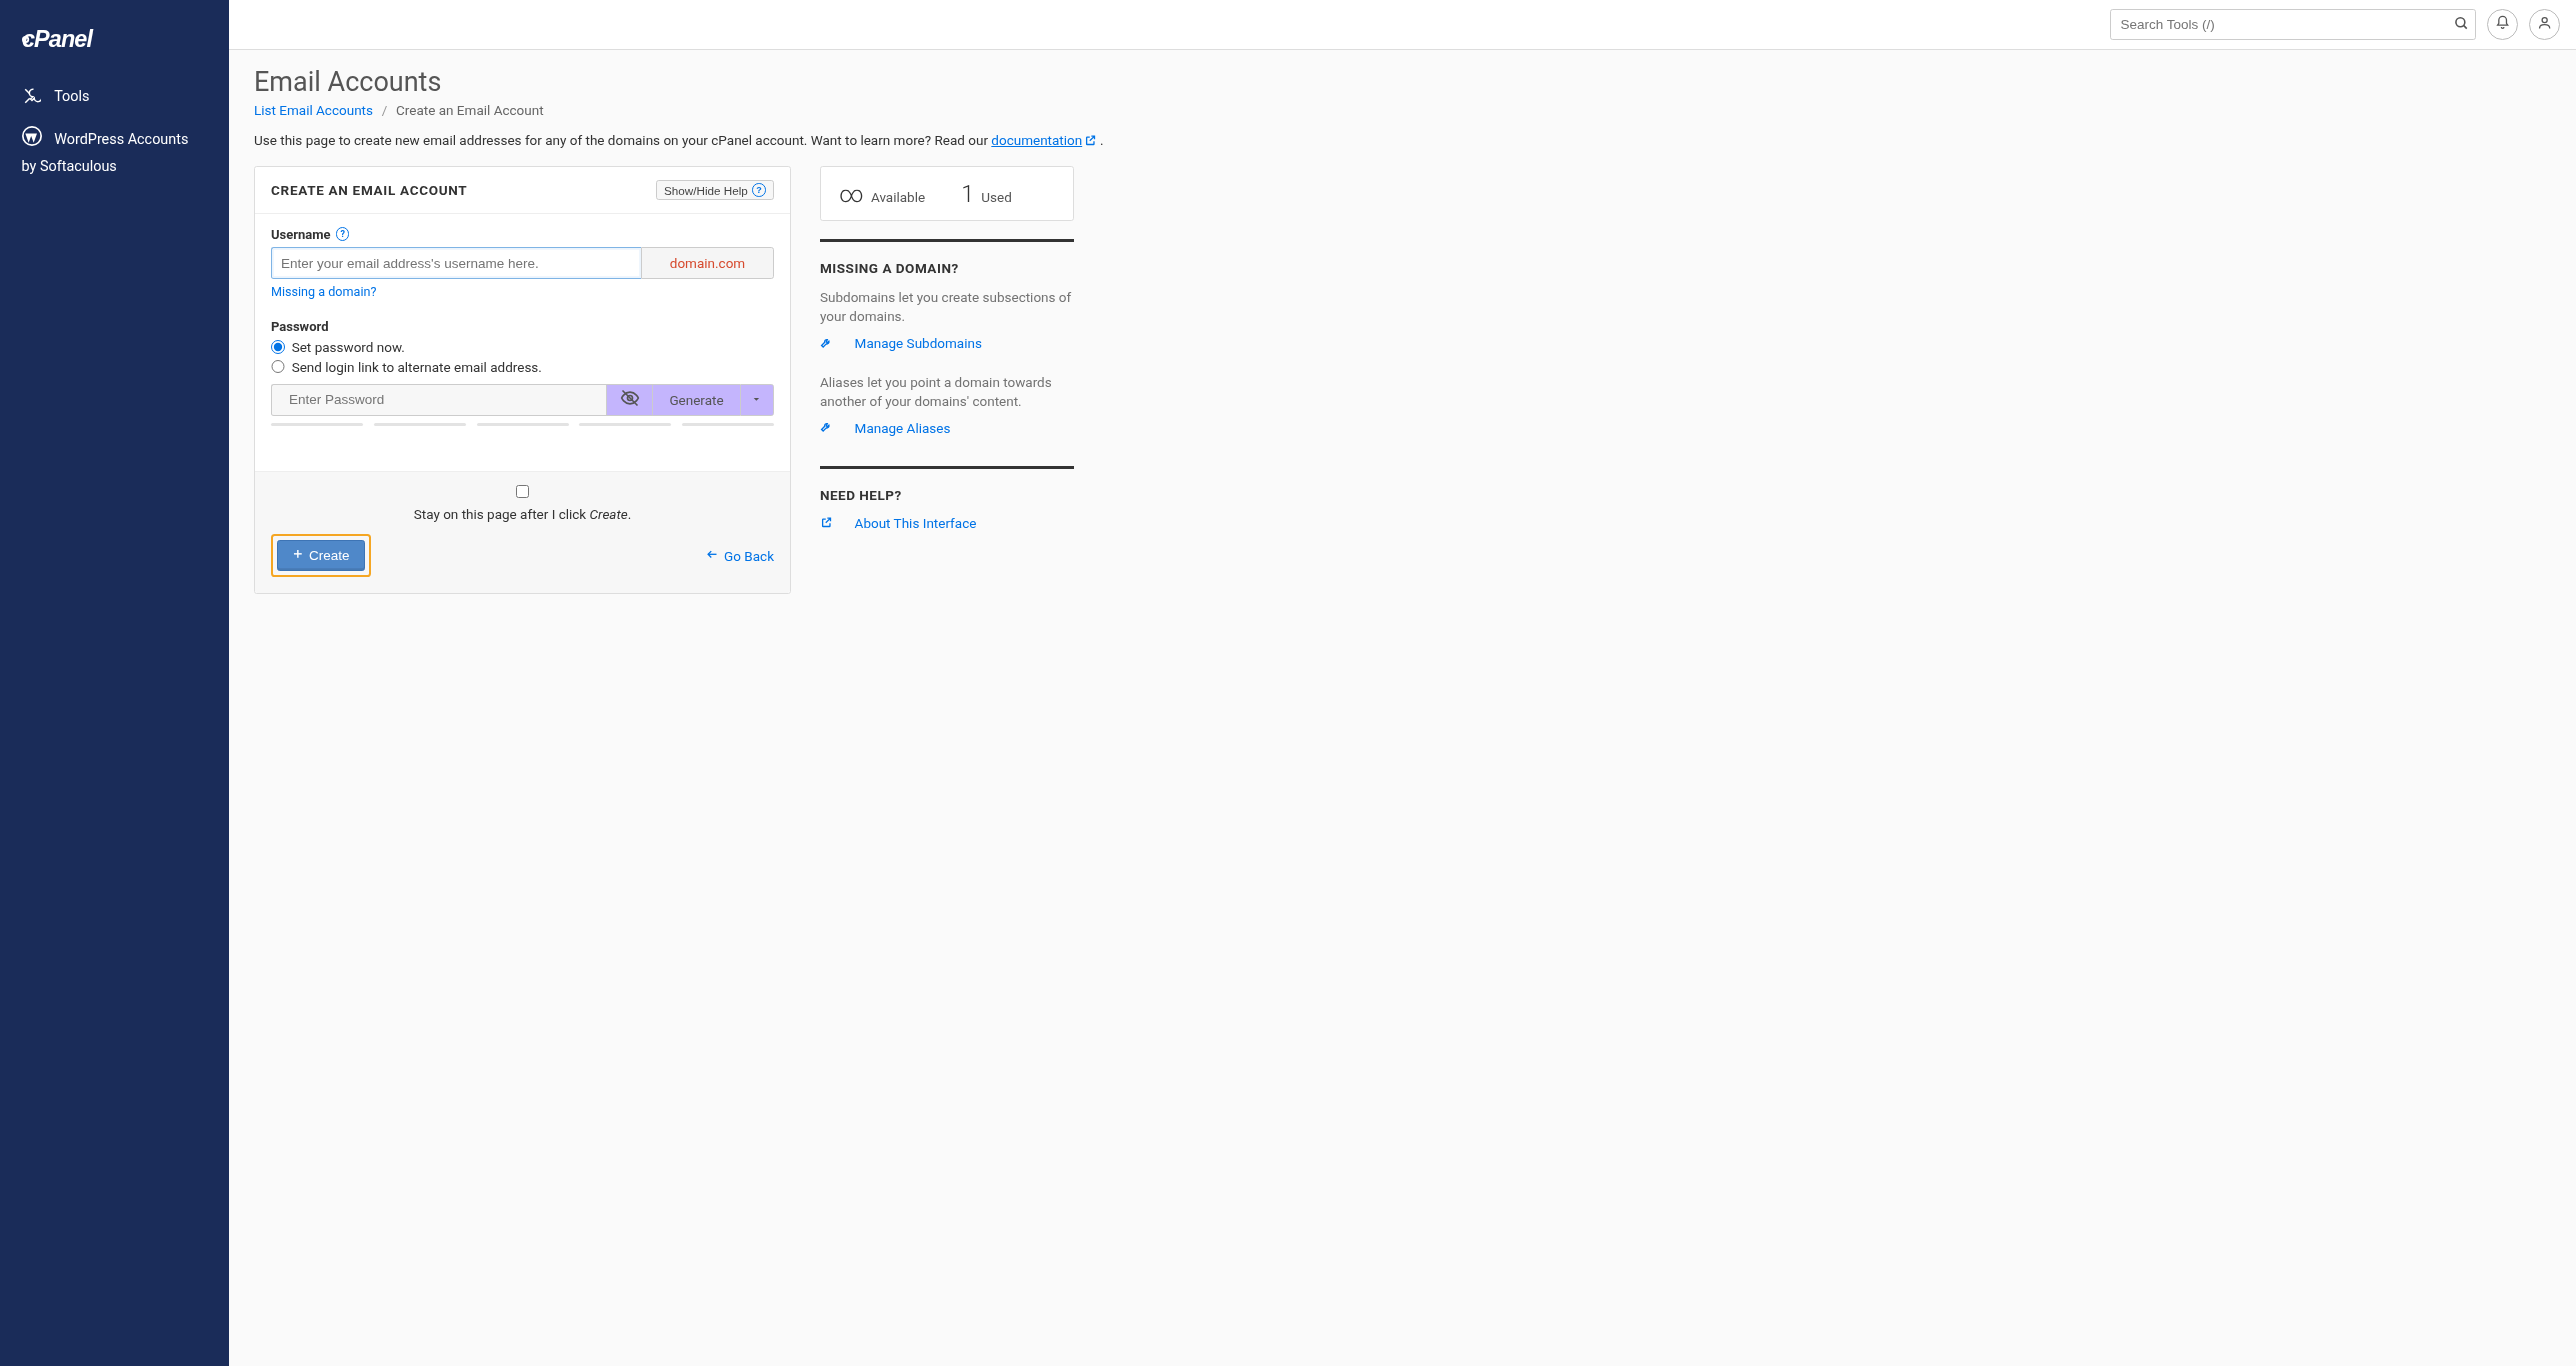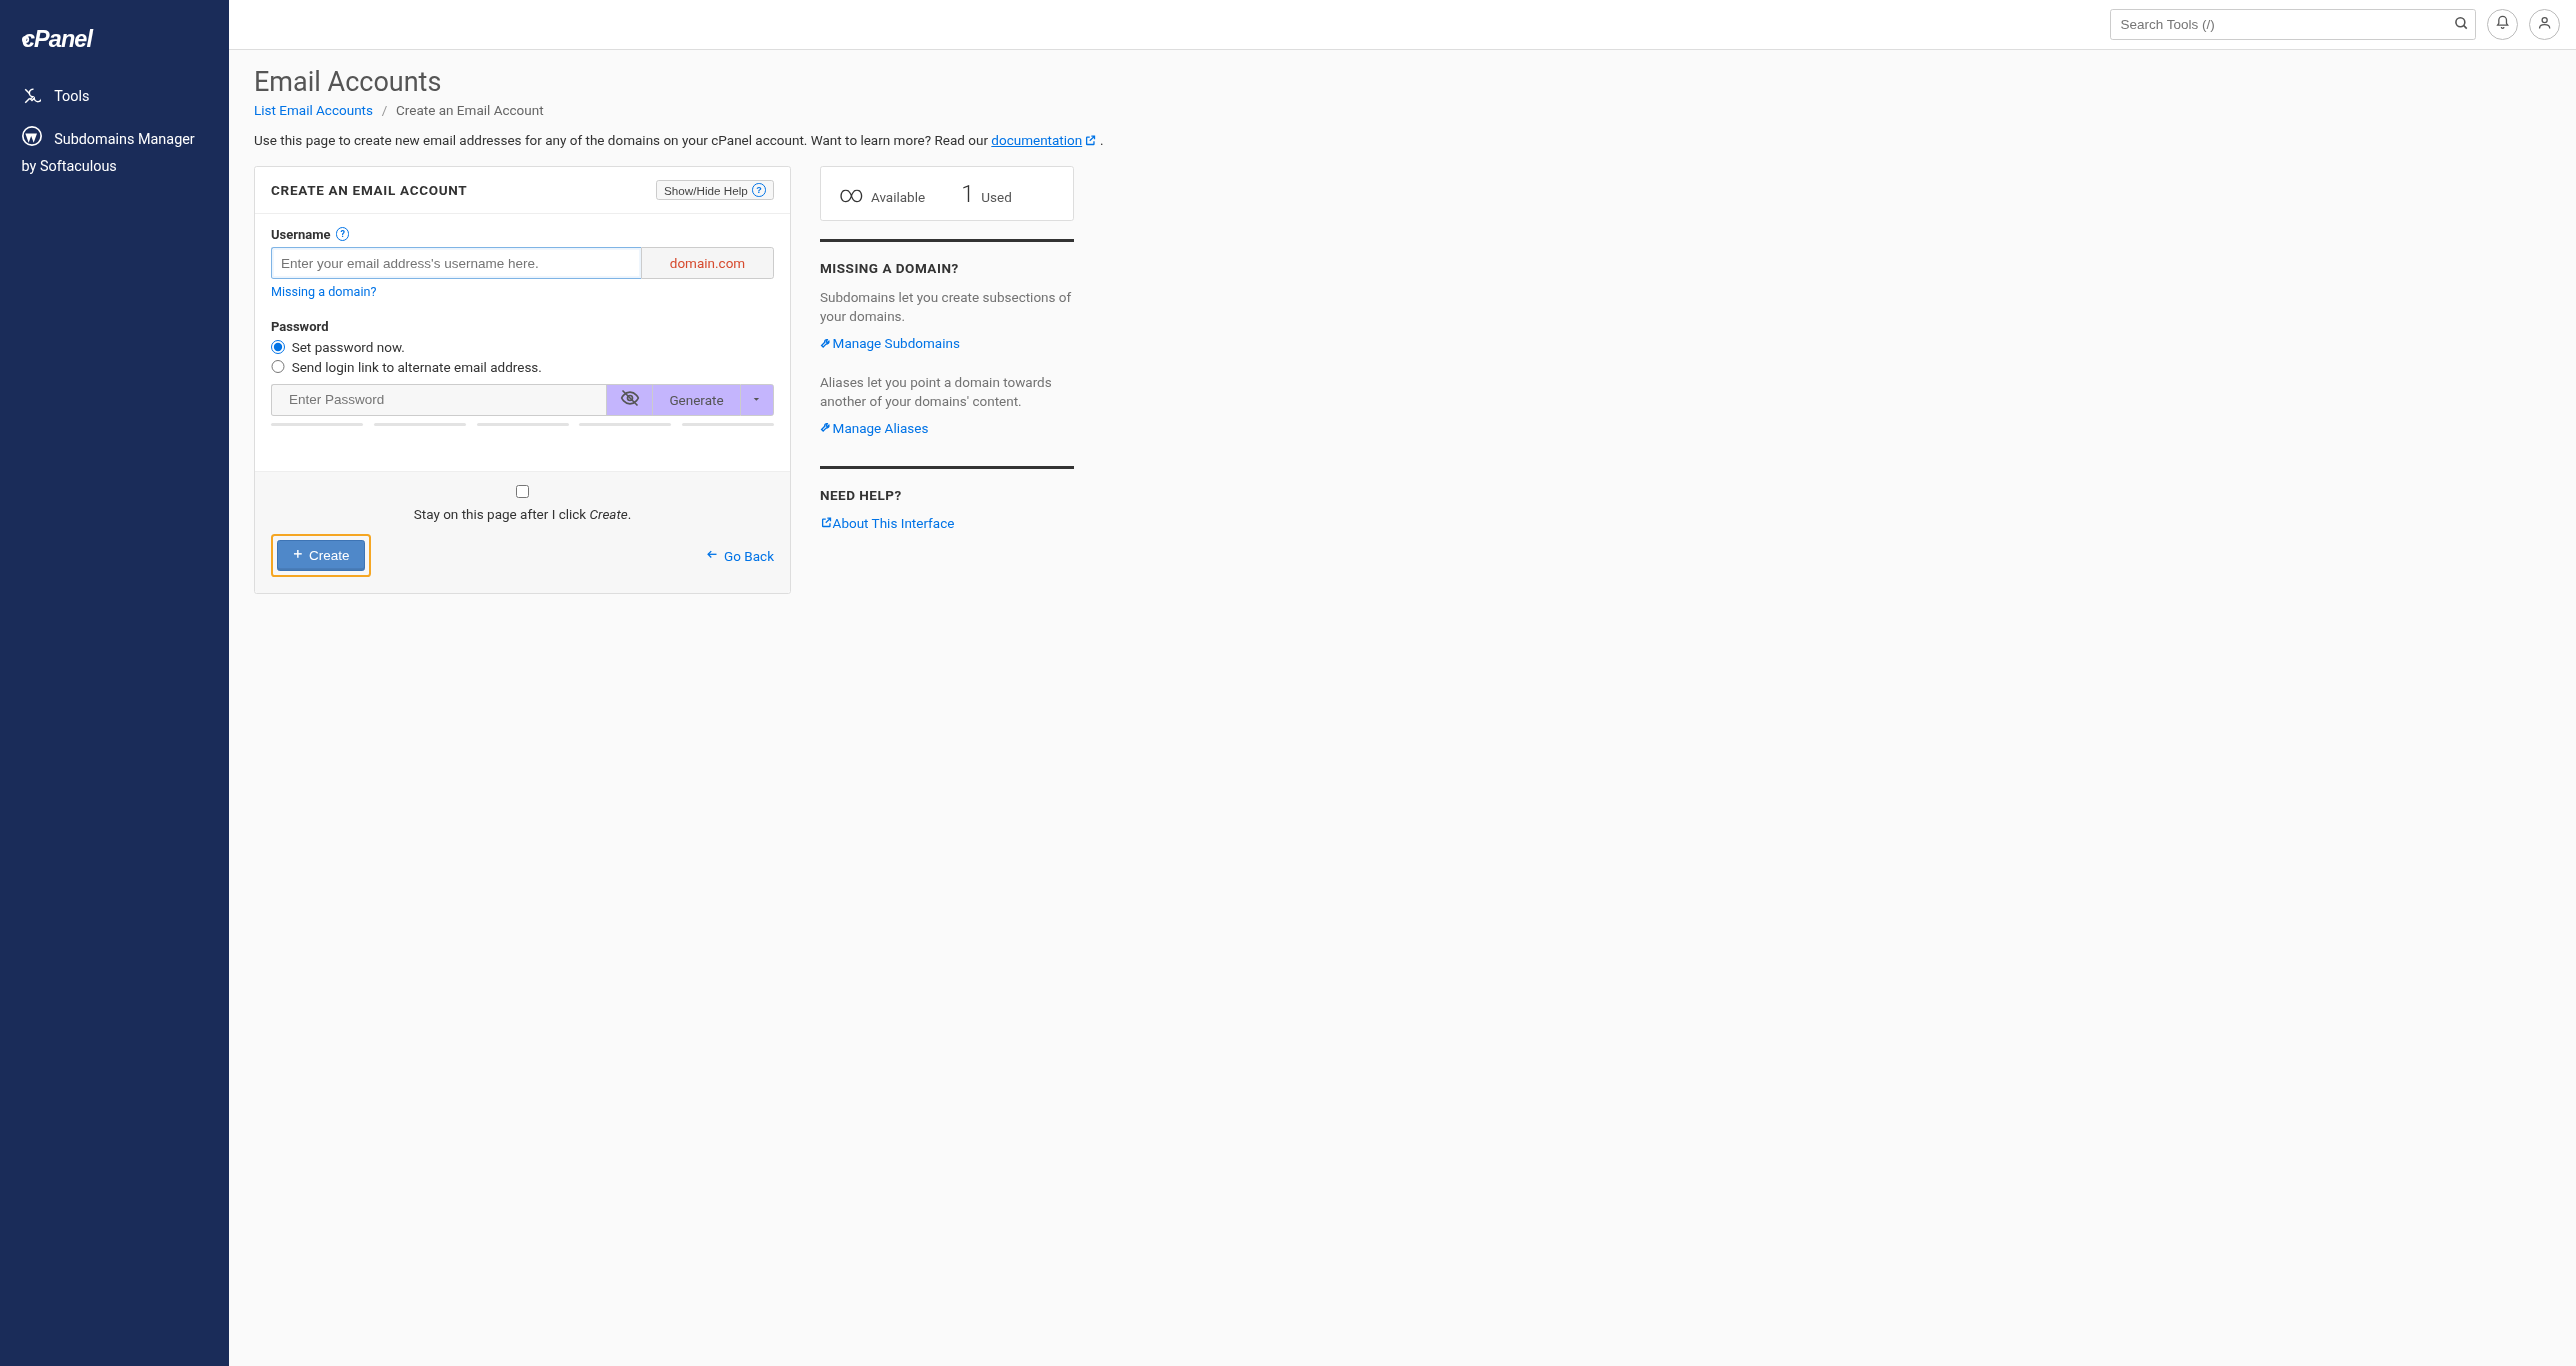--- a/index.html
+++ b/index.html
@@ -207,21 +207,21 @@
     background:#fff; border:0.9px solid #ddd; border-radius:2.7px;
     display:flex; padding:12.6px 18px; gap:36px; margin-bottom:18px;
   }
   .stat { display:flex; align-items:baseline; gap:7.2px; }
   .stat .big { font-size:23.4px; font-weight:300; color:#333; }
   .stat .lbl { font-size:13.5px; color:#555; }
   .infinity { font-size:20px; font-weight:700; }
   .hr { height:2.7px; background:#333; margin:9px 0 18px 0; }
   .side-h { font-size:13.5px; font-weight:700; letter-spacing:0.5px; text-transform:uppercase; margin-bottom:12.6px;}
   .side-p { font-size:13.5px; color:#737373; margin-bottom:9px; line-height:1.4;}
-  .side-link { display:inline-flex; align-items:center; gap:0; font-size:13.5px; margin-bottom:21.6px; cursor:pointer;}
+  .side-link { display:inline-flex; align-items:center; gap:22px; font-size:13.5px; margin-bottom:21.6px; cursor:pointer;}
   .wrench { color:#0073e6; }
 </style>
 </head>
 <body>
 
 <aside class="sidebar">
   <div class="logo">
     <svg width="117" height="29" viewBox="0 0 130 32" fill="none" style="font-size:15px">
       <text x="0" y="24" font-family="Arial" font-size="26" font-weight="800" font-style="italic" fill="#fff" letter-spacing="-1">cPanel</text>
       <circle cx="4" cy="16" r="3" fill="none" stroke="#fff" stroke-width="2"></circle>
@@ -237,21 +237,21 @@
     <span>Tools</span>
   </div>
   <div class="nav-item-multiline">
     <div class="row1">
       <span class="icon">
         <svg width="20" height="20" viewBox="0 0 24 24" fill="#fff">
           <circle cx="12" cy="12" r="11" fill="none" stroke="#fff" stroke-width="2"></circle>
           <path d="M4 9l4 11 3-8 3 8 4-11h-3l2 6-2-6h-4l2 6-2-6z" fill="#fff"></path>
         </svg>
       </span>
-      <span>Subdomains Manager</span>
+      <span>WordPress Accounts</span>
     </div>
     <div>by Softaculous</div>
   </div>
 </aside>
 
 <div class="main">
   <div class="topbar">
     <div class="search-wrap">
       <input type="text" placeholder="Search Tools (/)" style="">
       <span class="search-icon">

